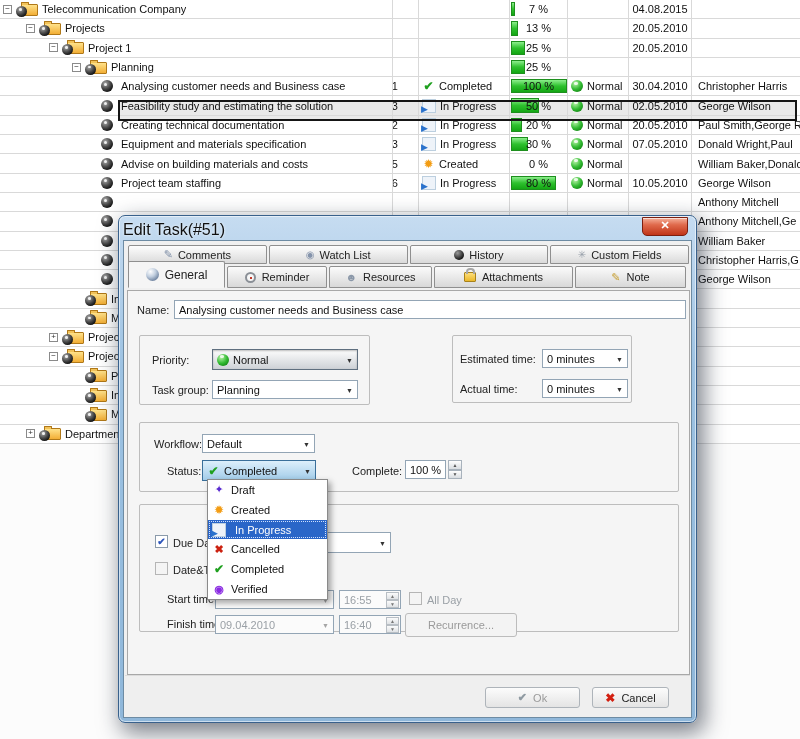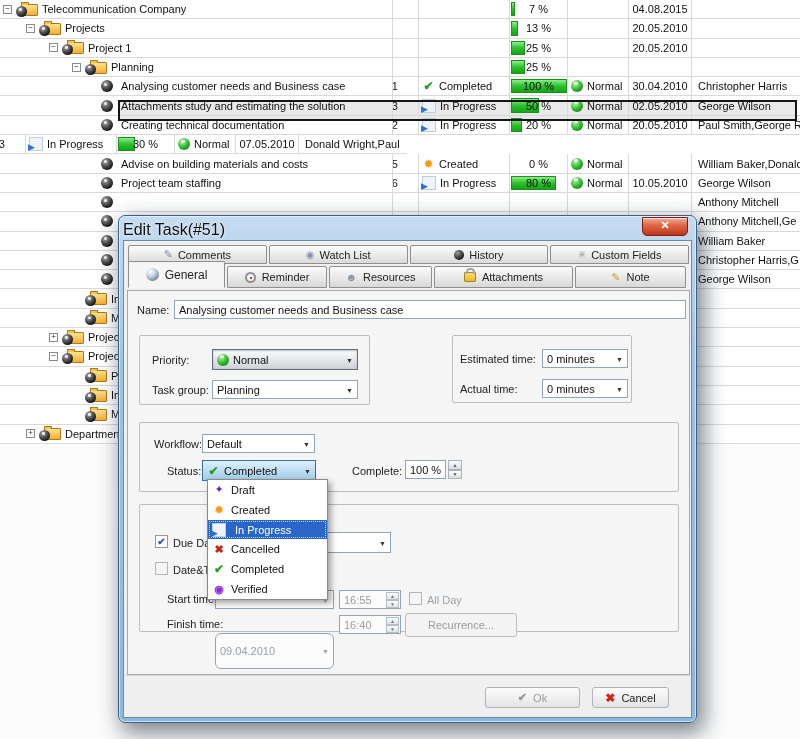--- a/index.html
+++ b/index.html
@@ -108,21 +108,21 @@
   #f-taskgroup{left:88px;top:139px;width:146px;height:19px;}
   #f-est{left:418px;top:108px;width:86px;height:19px;}
   #f-act{left:418px;top:138px;width:86px;height:19px;}
   #f-workflow{left:78px;top:193px;width:113px;height:19px;}
   #f-status{left:78px;top:219px;width:114px;height:21px;border:1px solid #3a6f9a;
     background:linear-gradient(#ddeffb,#a2cce9);}
   #f-complete{left:281px;top:219px;width:41px;height:19px;justify-content:center;padding-left:0;}
   #f-due{left:91px;top:291px;width:176px;height:21px;}
   #f-start{left:91px;top:349px;width:119px;height:19px;}
   #f-stime{left:215px;top:349px;width:62px;height:19px;}
-  #f-finish{left:91px;top:392px;width:119px;height:36px;border-radius:6px;}
+  #f-finish{left:91px;top:374px;width:119px;height:19px;}
   #f-ftime{left:215px;top:374px;width:62px;height:19px;}
   .spin{position:absolute;width:14px;display:flex;flex-direction:column;}
   .spin b{flex:1;box-sizing:border-box;border:1px solid #a8b2bc;background:linear-gradient(#fefefe,#d9dde1);
     font-size:5px;color:#555;display:flex;align-items:center;justify-content:center;font-weight:normal;}
   .inspin{position:absolute;right:1px;top:1px;bottom:1px;width:13px;display:flex;flex-direction:column;}
   .inspin b{flex:1;box-sizing:border-box;border:1px solid #b8bec4;background:linear-gradient(#fbfbfb,#dfe2e5);
     font-size:5px;color:#777;display:flex;align-items:center;justify-content:center;font-weight:normal;}
   .cb{position:absolute;width:13px;height:13px;box-sizing:border-box;border:1px solid #8a9aaa;background:#fff;
     font-size:10px;line-height:11px;text-align:center;color:#2d55bb;font-weight:bold;}
   .cb.dis{border-color:#b5b5b5;background:#f4f4f4;}
@@ -253,21 +253,21 @@
           <span class="ball"></span>
           <span>Normal</span>
         </div>
         <div class="cell c-due">30.04.2010</div>
         <div class="cell c-assigned">Christopher Harris</div>
       </div>
       <div class="row">
         <div class="cell c-name">
           <span class="indent" style="width: 101px;"></span>
           <span class="sphere s-task"></span>
-          <span class="nm">Attachments study and estimating the solution</span>
+          <span class="nm">Feasibility study and estimating the solution</span>
         </div>
         <div class="cell c-id">53</div>
         <div class="cell c-status">
           <span class="ic-box">
             <span>▶</span>
           </span>
           <span>In Progress</span>
         </div>
         <div class="cell c-complete">
           <div class="bar" style="width: 28px;"></div>
@@ -298,20 +298,25 @@
           <span class="pct">20 %</span>
         </div>
         <div class="cell c-priority">
           <span class="ball"></span>
           <span>Normal</span>
         </div>
         <div class="cell c-due">20.05.2010</div>
         <div class="cell c-assigned">Paul Smith,George R</div>
       </div>
       <div class="row">
+        <div class="cell c-name">
+          <span class="indent" style="width: 101px;"></span>
+          <span class="sphere s-task"></span>
+          <span class="nm">Equipment and materials specification</span>
+        </div>
         <div class="cell c-id">63</div>
         <div class="cell c-status">
           <span class="ic-box">
             <span>▶</span>
           </span>
           <span>In Progress</span>
         </div>
         <div class="cell c-complete">
           <div class="bar" style="width: 16.8px;"></div>
           <span class="pct">30 %</span>

